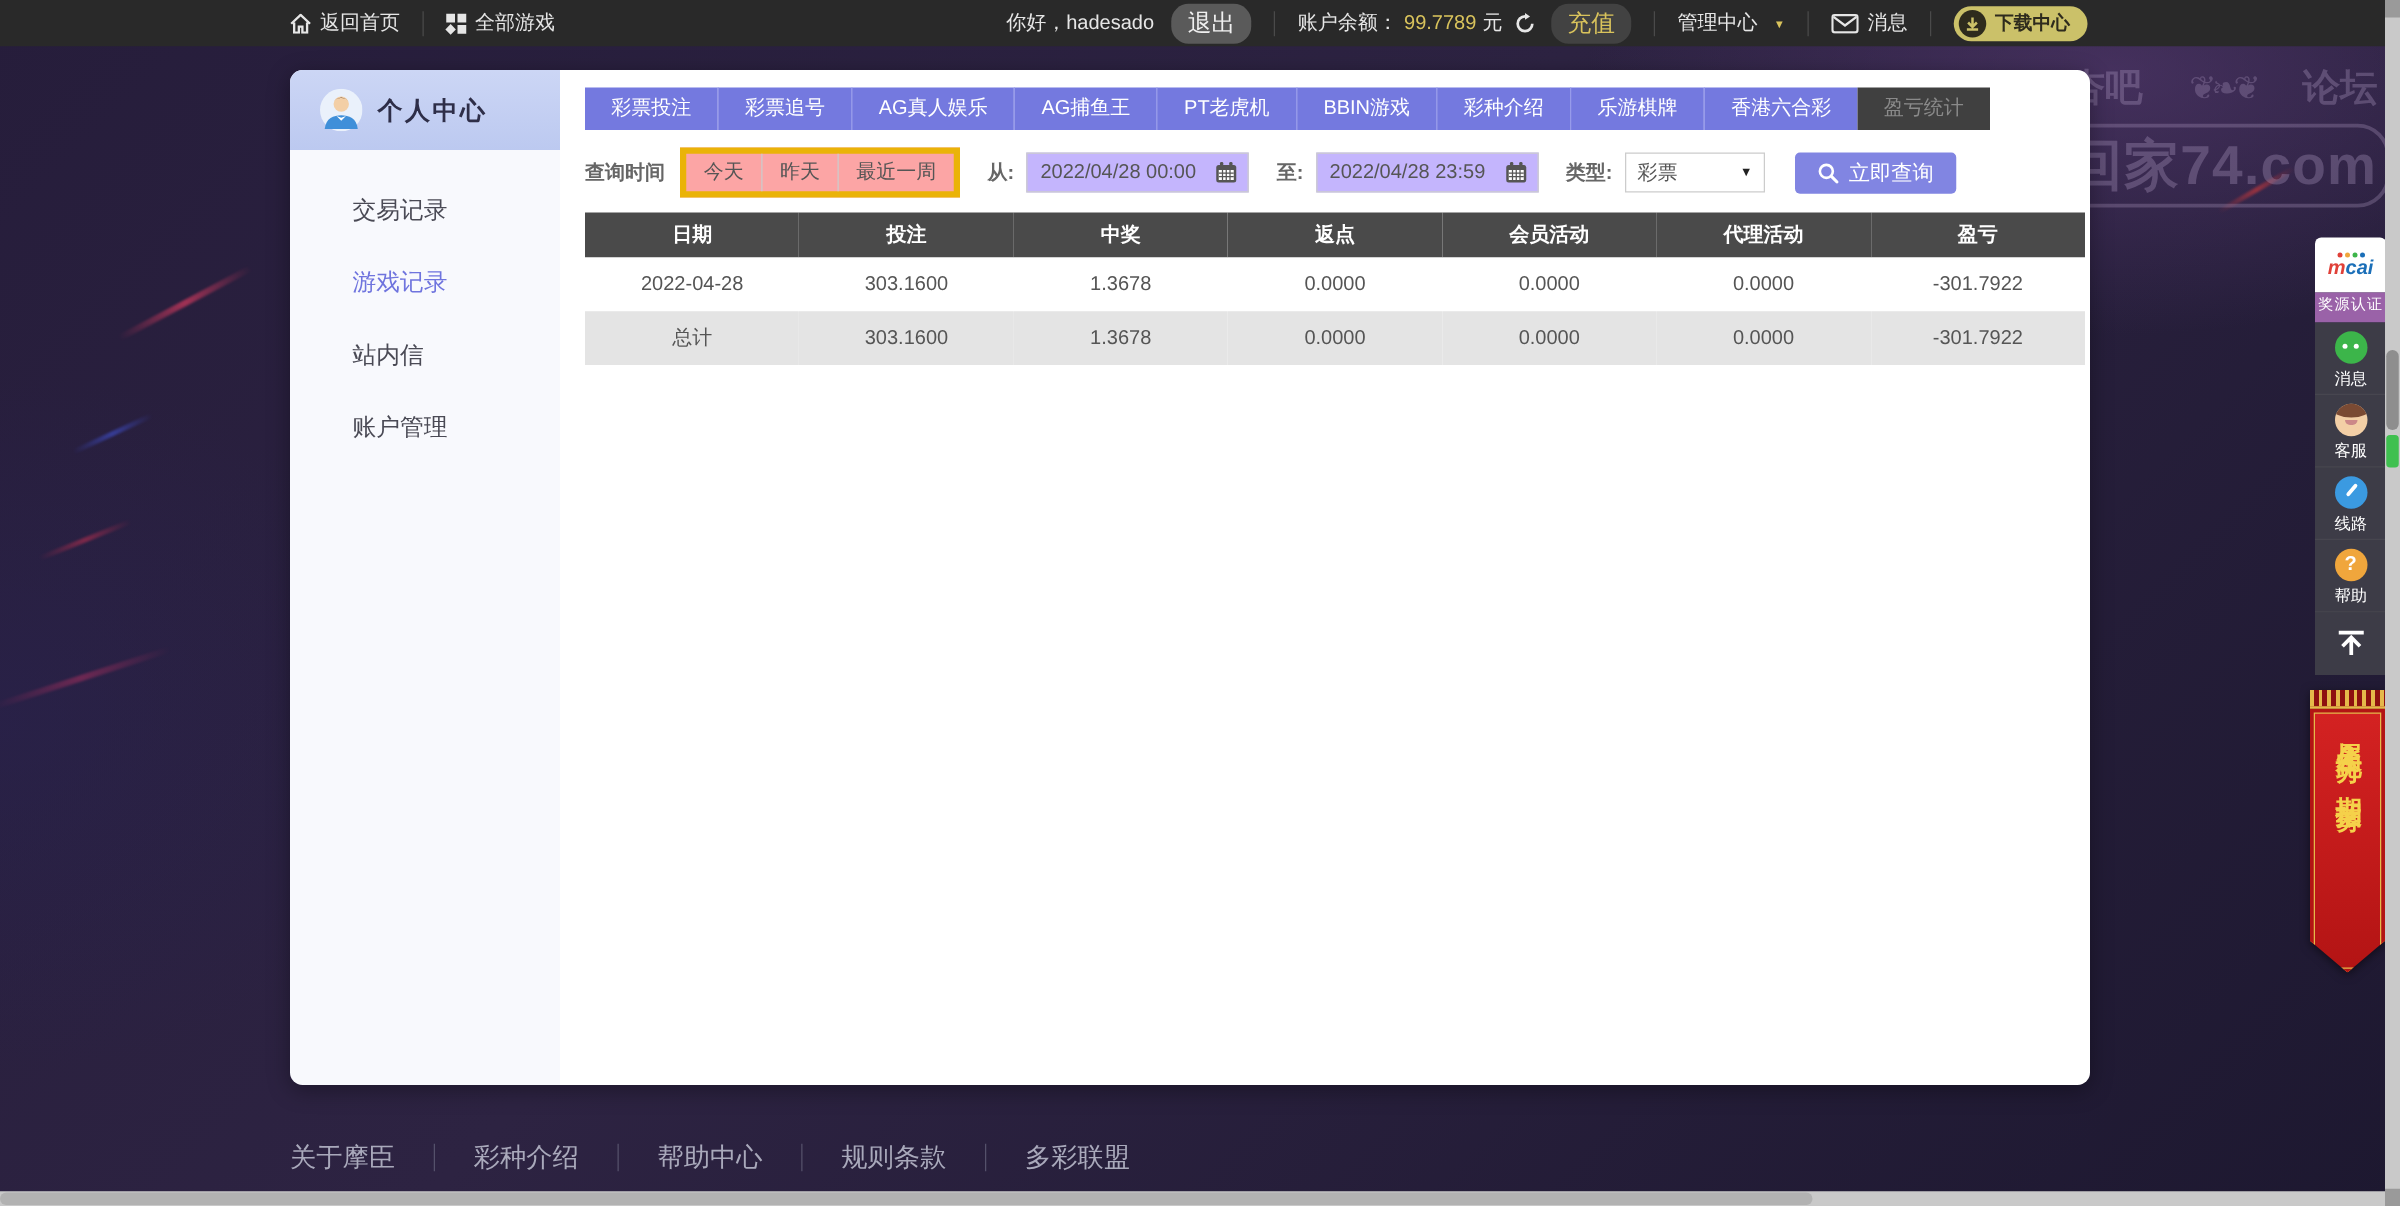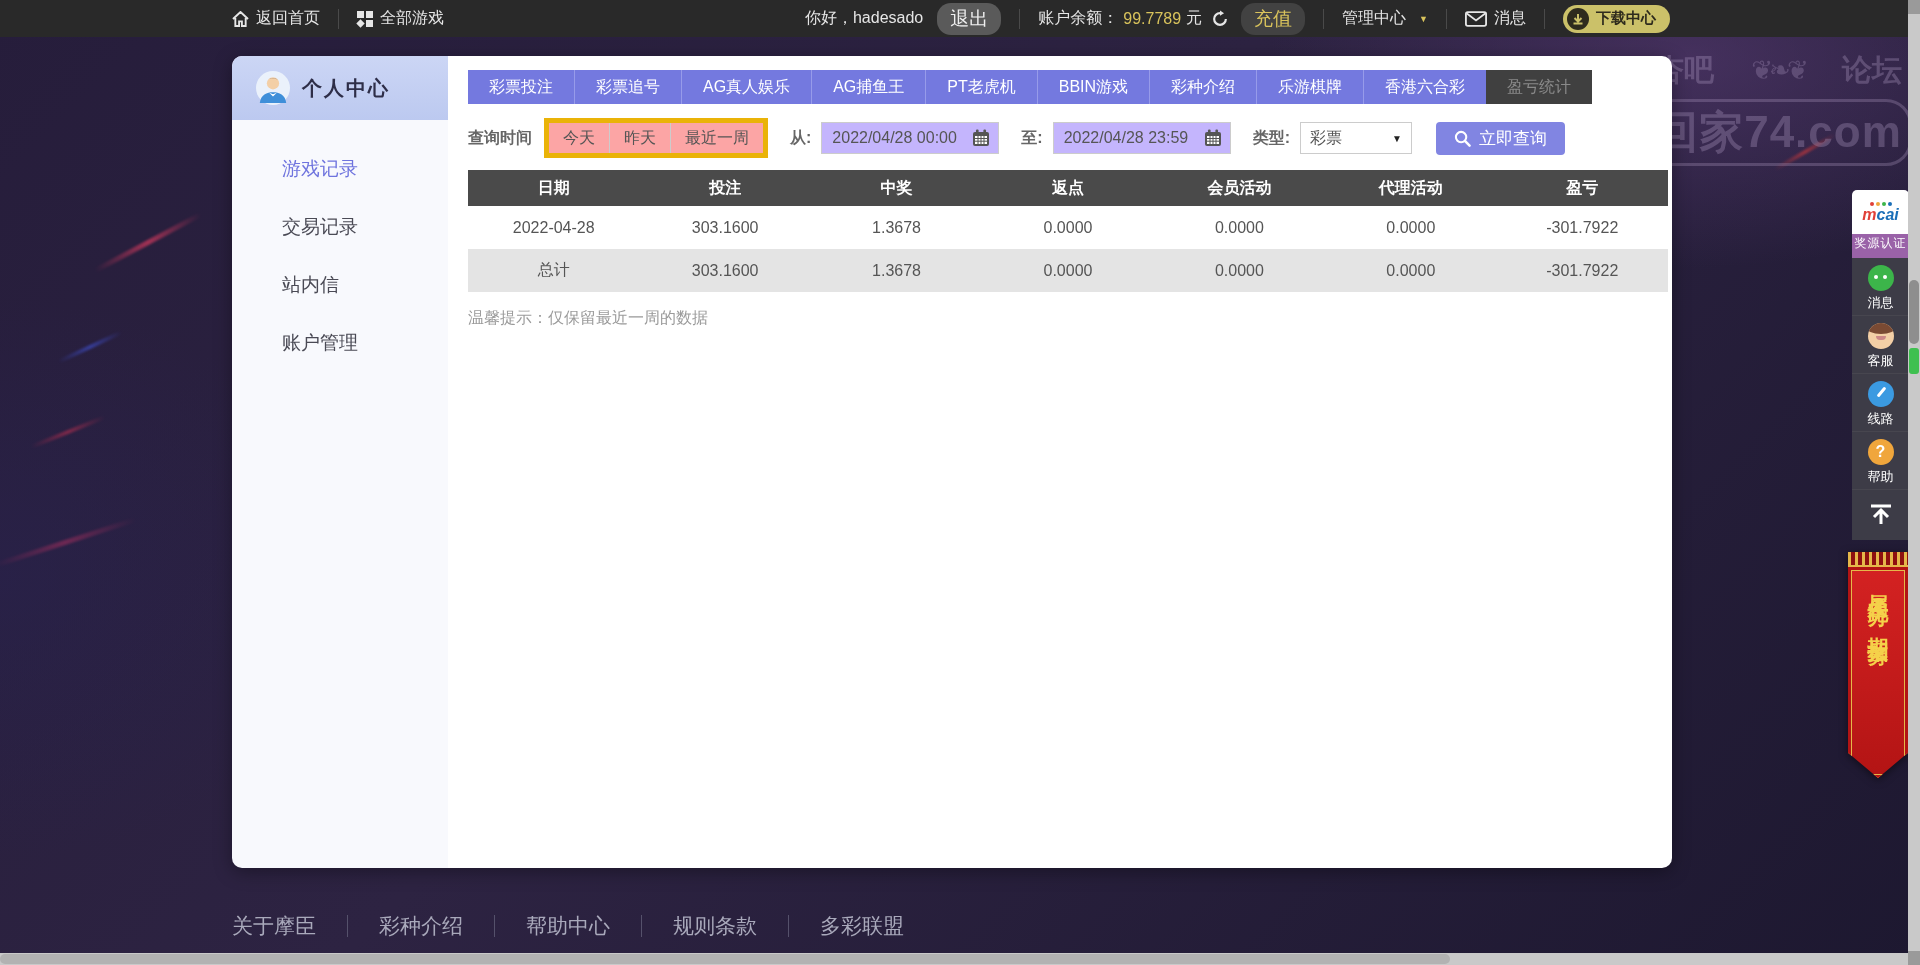--- a/index.html
+++ b/index.html
@@ -222,22 +222,22 @@
       <svg width="34" height="34" viewBox="0 0 36 36">
         <circle cx="18" cy="18" r="18" fill="#eaf1fb"></circle>
         <circle cx="18" cy="13" r="6.5" fill="#f3cfa6"></circle>
         <path d="M11.5 10.5 Q18 4.5 24.5 10.5 Q21 7.5 18 7.8 Q14.5 7.5 11.5 10.5 Z" fill="#5a4030"></path>
         <path d="M4 34 C5 25 11.5 22.5 18 22.5 C24.5 22.5 31 25 32 34 Z" fill="#3f8fd9"></path>
         <path d="M14 23 L18 27 L22 23 L18 24.5 Z" fill="#ffffff"></path>
       </svg>
       <span class="sb-title">个人中心</span>
     </div>
     <div class="sb-menu">
+      <div class="sb-item">交易记录</div>
       <div class="sb-item active">游戏记录</div>
-      <div class="sb-item">交易记录</div>
       <div class="sb-item">站内信</div>
       <div class="sb-item">账户管理</div>
     </div>
   </div>
 
   <div class="content">
     <div class="tabs">
       <div class="tab">彩票投注</div>
       <div class="tab">彩票追号</div>
       <div class="tab">AG真人娱乐</div>
@@ -320,21 +320,20 @@
           <td>303.1600</td>
           <td>1.3678</td>
           <td>0.0000</td>
           <td>0.0000</td>
           <td>0.0000</td>
           <td>-301.7922</td>
         </tr>
       </tbody>
     </table>
 
-    <div class="tip">温馨提示：仅保留最近一周的数据</div>
   </div>
 </div>
 
 <div class="footer">
   <span class="f-link">关于摩臣</span>
   <span class="f-sep"></span>
   <span class="f-link">彩种介绍</span>
   <span class="f-sep"></span>
   <span class="f-link">帮助中心</span>
   <span class="f-sep"></span>

